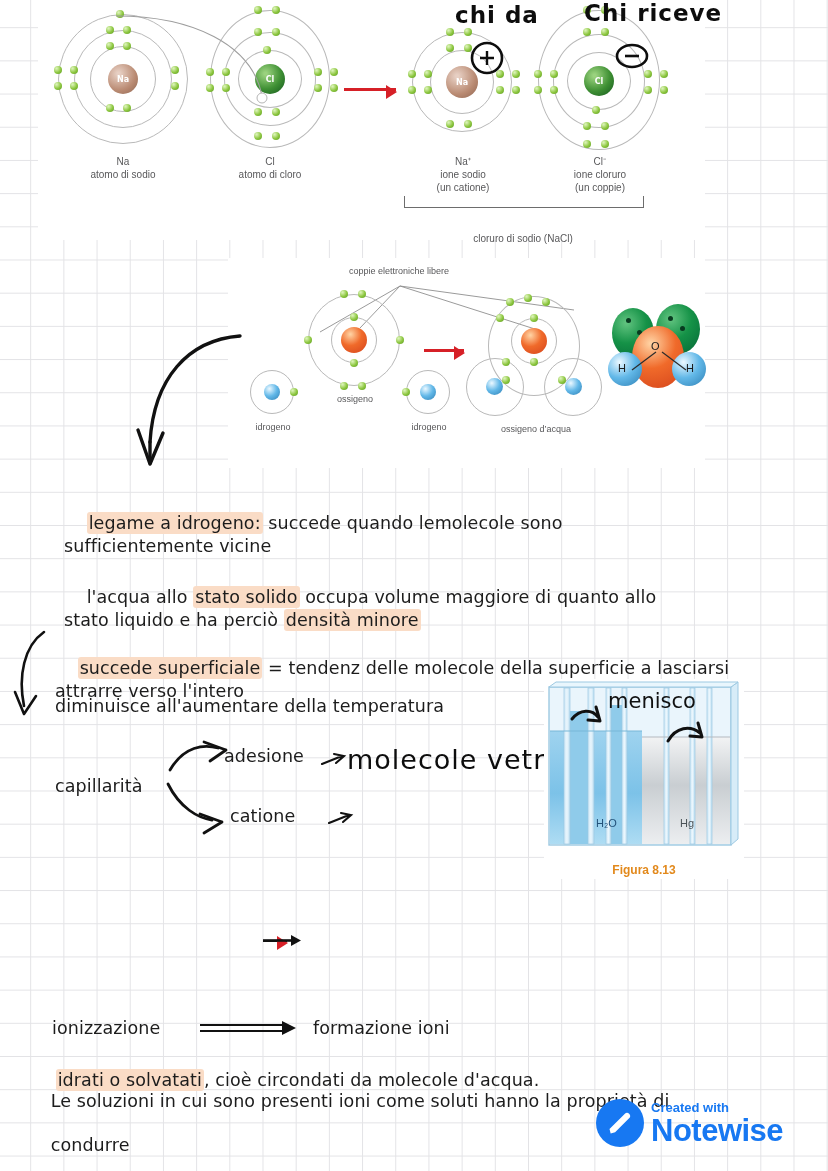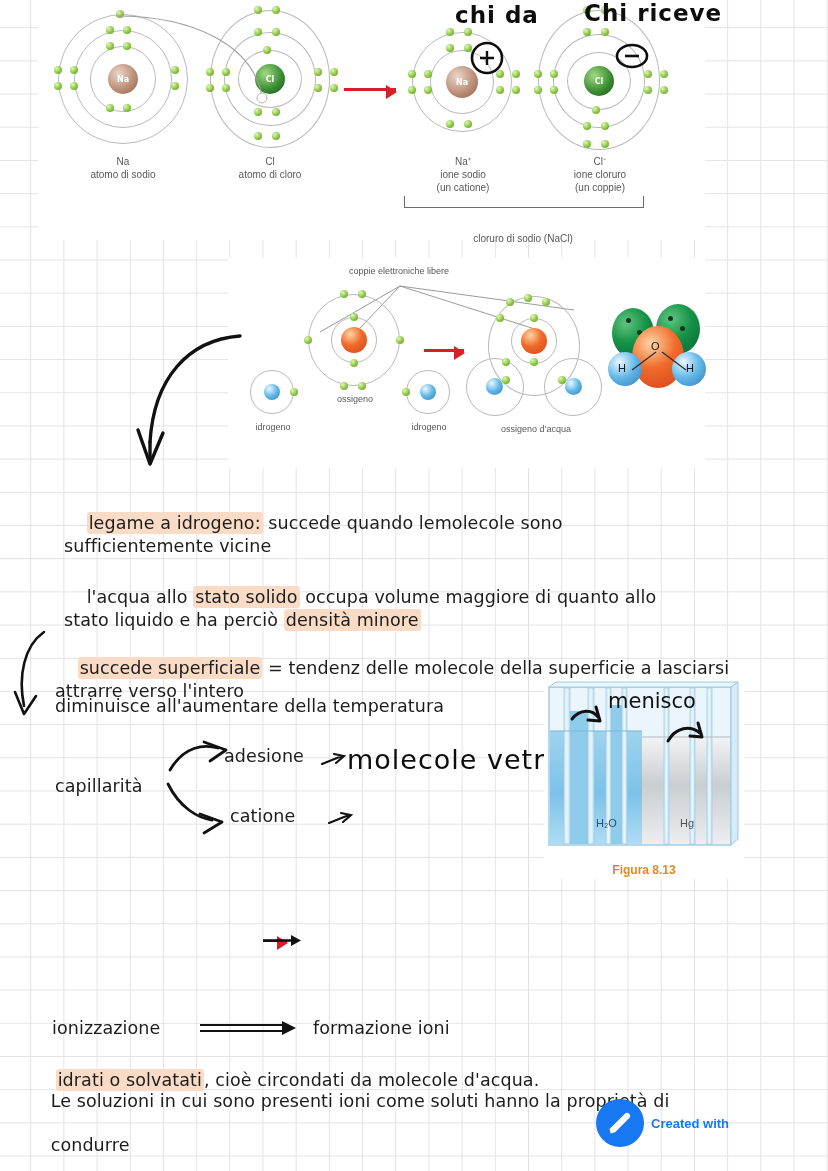--- a/index.html
+++ b/index.html
@@ -412,16 +412,17 @@
   </div>
 
   <div id="watermark">
     <div class="wm-circle">
       <svg width="28" height="28" viewBox="0 0 24 24">
         <path d="M3 17.2 L4 21 L7.8 20 L20 7.8 C21 6.8 21 5.2 20 4.2 L19.8 4 C18.8 3 17.2 3 16.2 4 Z" fill="#ffffff"></path>
       </svg>
     </div>
     <div class="wm-text">
       <span class="wm-small">Created with</span>
+      <span class="wm-big">Notewise</span>
     </div>
   </div>
 
 </div>
 
 </body></html>

